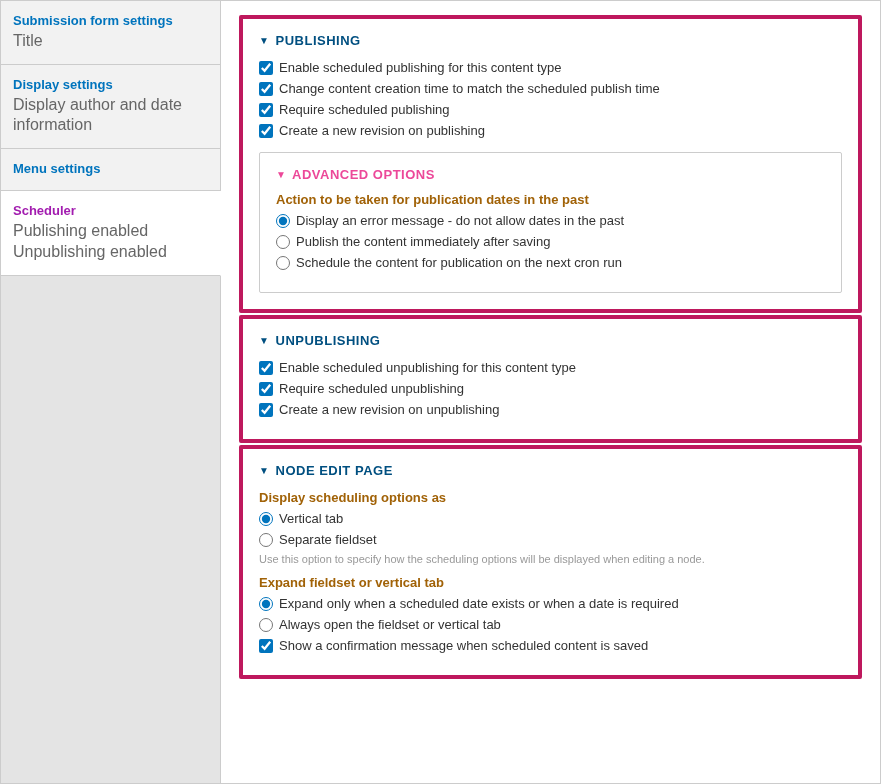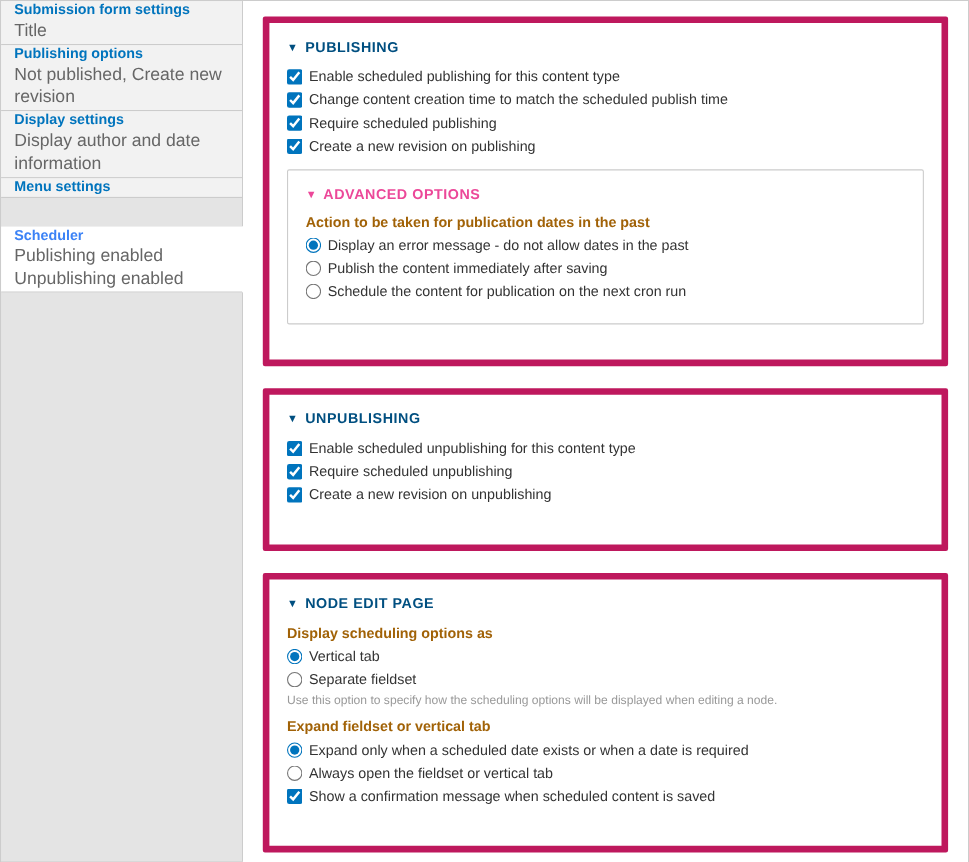--- a/index.html
+++ b/index.html
@@ -17,56 +17,55 @@
     background: #e4e4e4;
   }
   .sidebar {
     width: 220px;
     border-right: 1px solid #ccc;
     background: #e4e4e4;
   }
   .tab {
     background: #f2f2f2;
     border-bottom: 1px solid #ccc;
-    padding: 0 12px;
+    padding: 12px 12px;
     cursor: pointer;
   }
   .tab.active {
     background: #fff;
     border-right: 1px solid #fff;
     margin-right: -1px;
     position: relative;
   }
   .tab .title {
     color: #0074bd;
     font-weight: bold;
     font-size: 13px;
     line-height: 1.3;
   }
   .tab.active .title {
-    color: #3b82f6;
-    margin-top: 26px;
+    color: #a21caf;
   }
   .tab .summary {
     color: #666;
     font-size: 16px;
     line-height: 1.3;
     margin-top: 1px;
   }
   .content {
     flex: 1;
     background: #fff;
     padding: 14px 18px;
     overflow-y: auto;
   }
   .fieldset {
-    border: 6px solid #be185d;
+    border: 4px solid #be185d;
     border-radius: 2px;
-    margin-bottom: 20px;
-    padding: 14px 16px 32px;
+    margin-bottom: 2px;
+    padding: 14px 16px 16px;
     background: #fff;
   }
   .fieldset-inner {
     border: 1px solid #ccc;
     border-radius: 2px;
     margin-top: 14px;
     padding: 14px 16px 16px;
   }
   .legend {
     color: #004f80;
@@ -119,24 +118,20 @@
 <body>
 
 <div class="wrapper">
 
   <div class="sidebar">
     <div class="tab">
       <div class="title">Submission form settings</div>
       <div class="summary">Title</div>
     </div>
     <div class="tab">
-      <div class="title">Publishing options</div>
-      <div class="summary">Not published, Create new revision</div>
-    </div>
-    <div class="tab">
       <div class="title">Display settings</div>
       <div class="summary">Display author and date information</div>
     </div>
     <div class="tab">
       <div class="title">Menu settings</div>
     </div>
     <div class="tab active">
       <div class="title">Scheduler</div>
       <div class="summary" style="white-space: pre-line;">Publishing enabled
 Unpublishing enabled</div>

